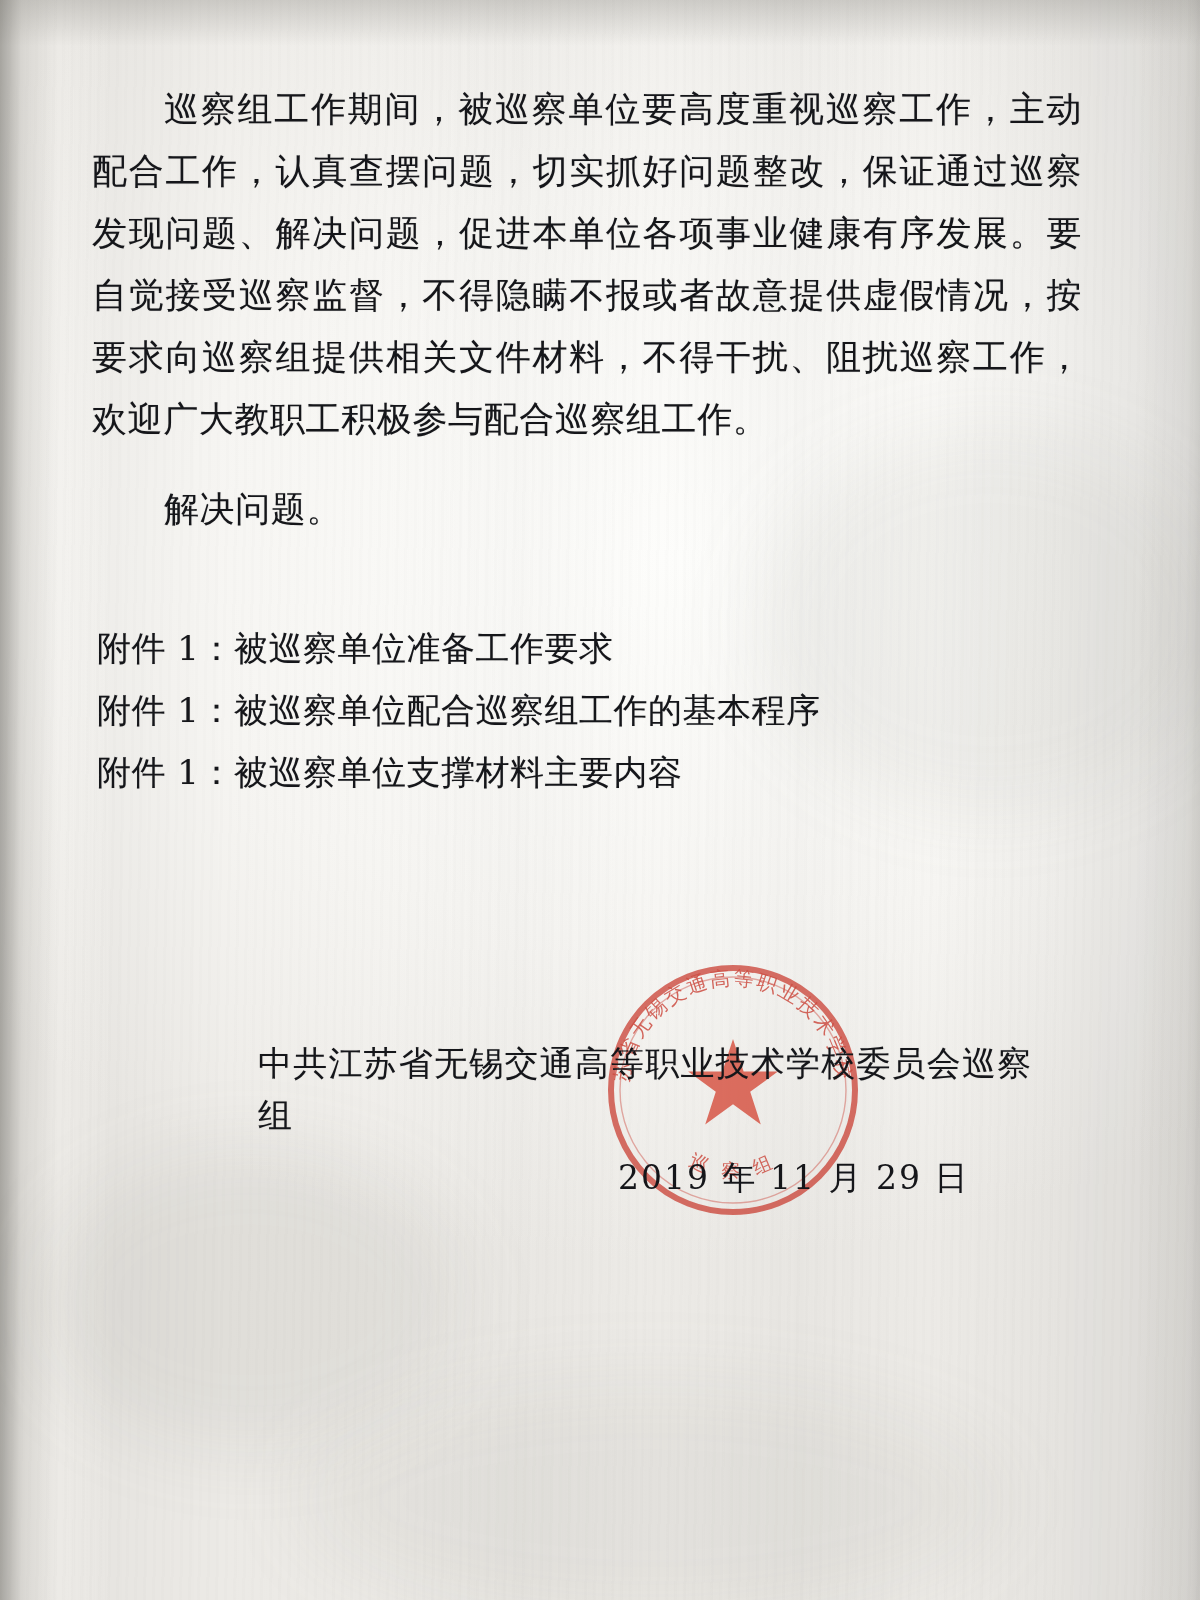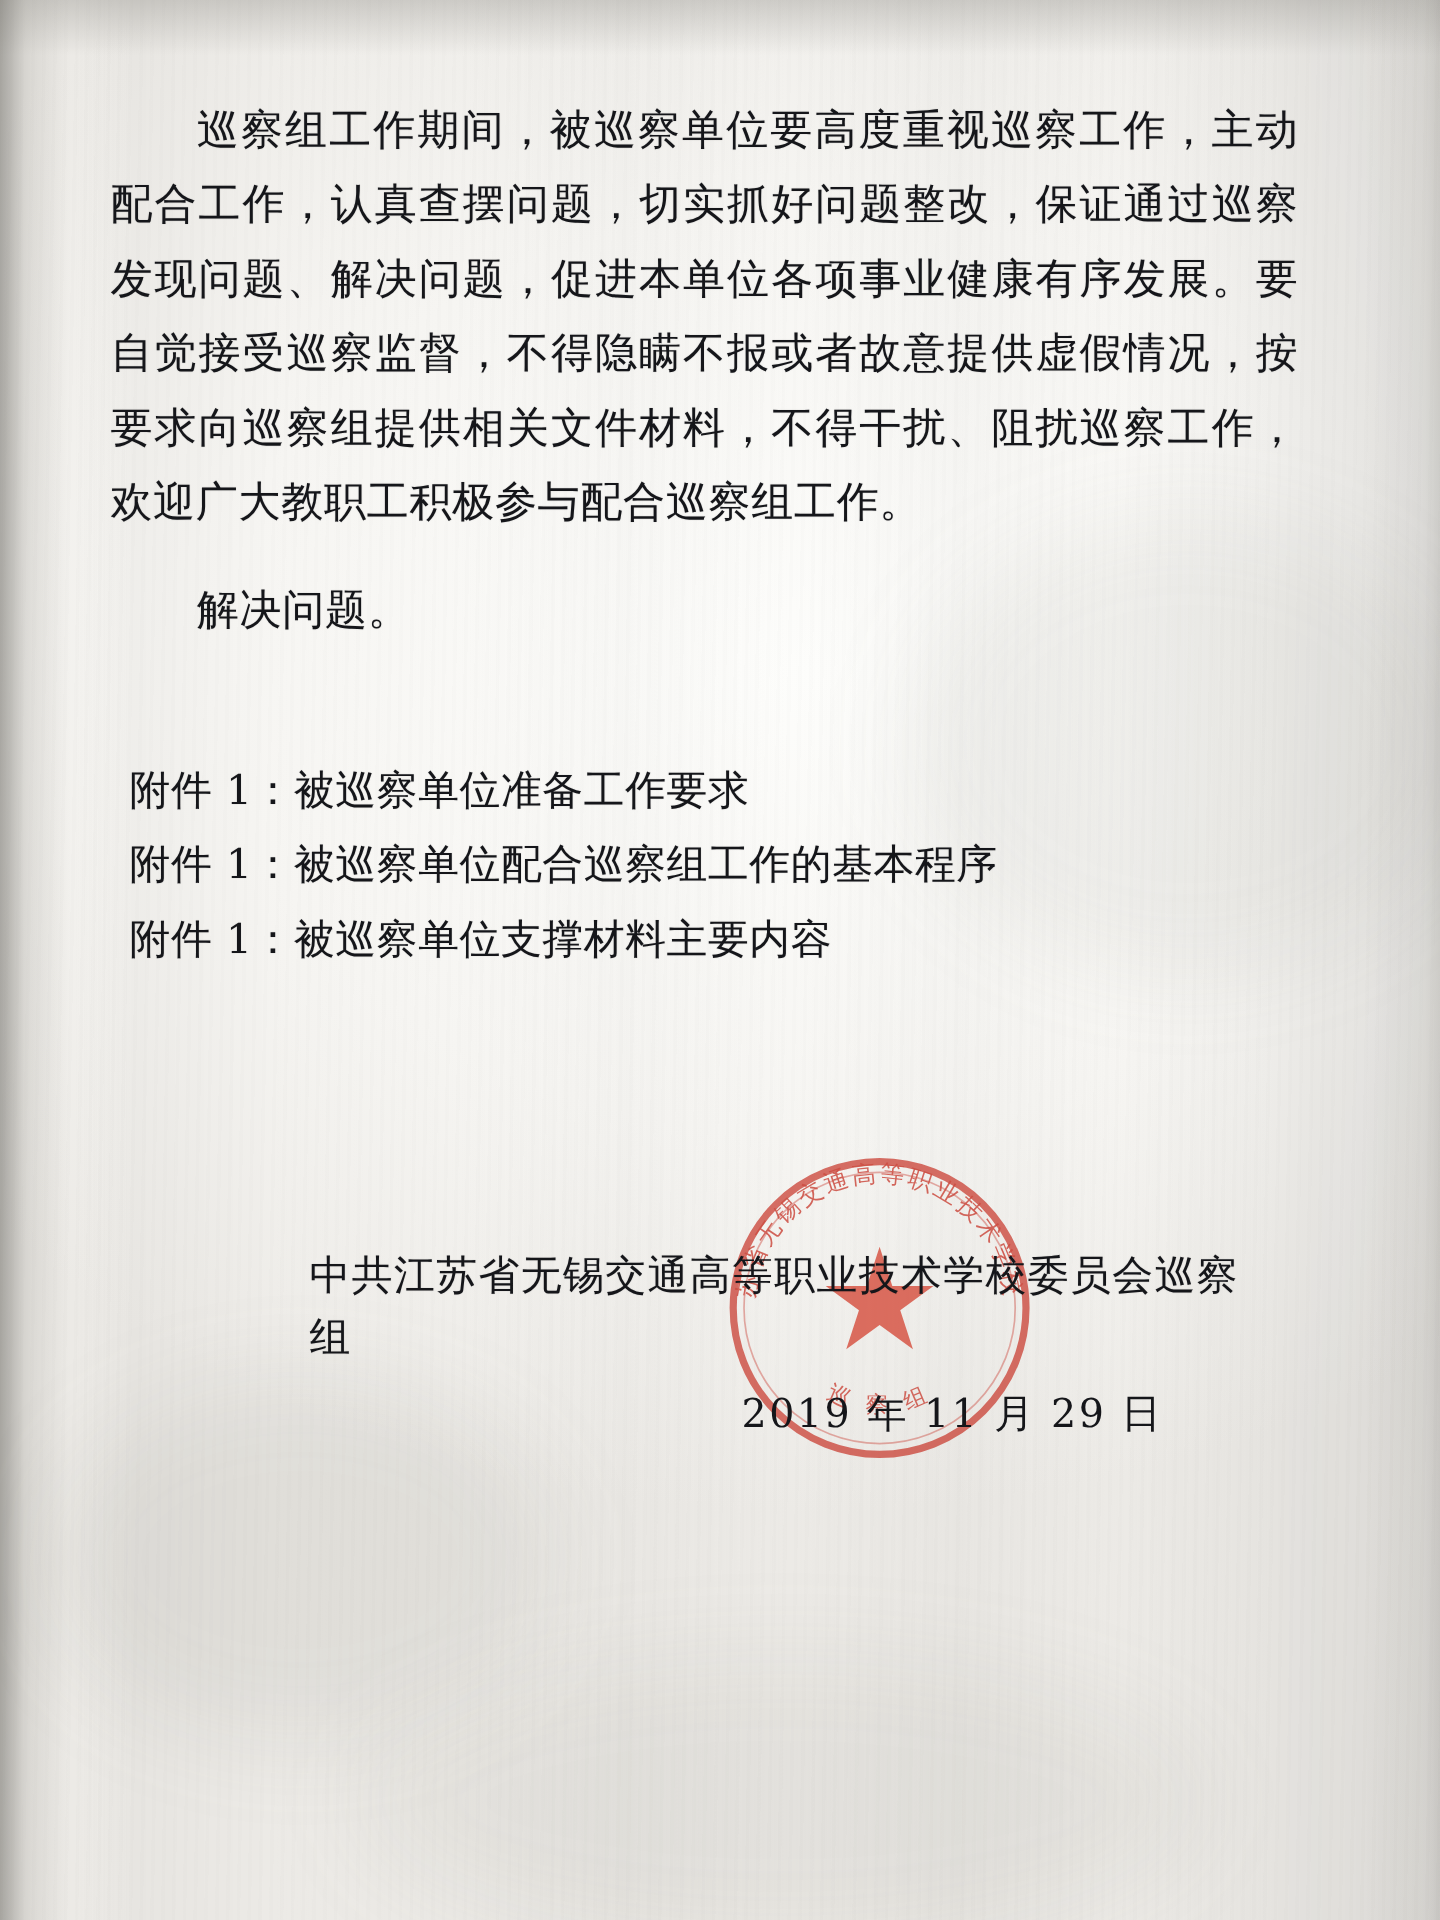--- a/index.html
+++ b/index.html
@@ -96,21 +96,21 @@
     margin: 0 0 2px 0;
     font-family: "DejaVu Serif", "Liberation Serif", serif;
     text-shadow: 0 0 1px rgba(20,20,25,0.25);
   }
   .indent { text-indent: 72px; }
 
   .spacer-sm { height: 26px; }
   .spacer-lg { height: 70px; }
 
   .attach-list {
-    margin: 16px;
+    margin: 5px;
     padding: 0;
     list-style: none;
   }
   .attach-item {
     font-size: 34px;
     line-height: 62px;
     color: #15161a;
     letter-spacing: 0.5px;
     text-shadow: 0 0 1px rgba(20,20,25,0.22);
   }

